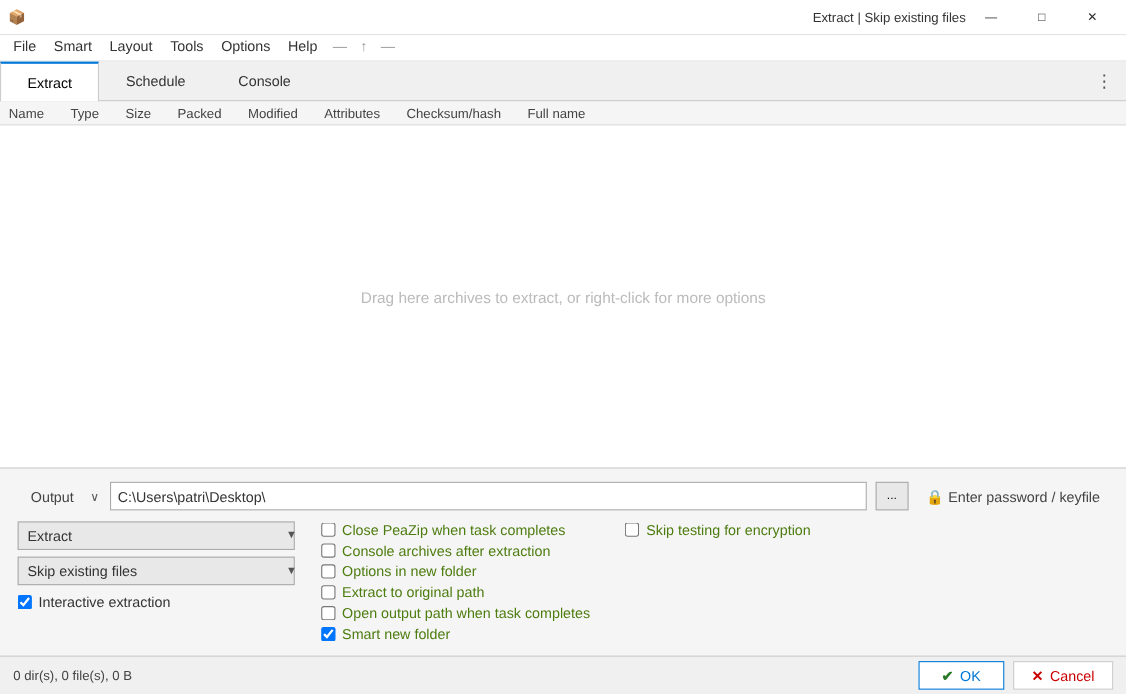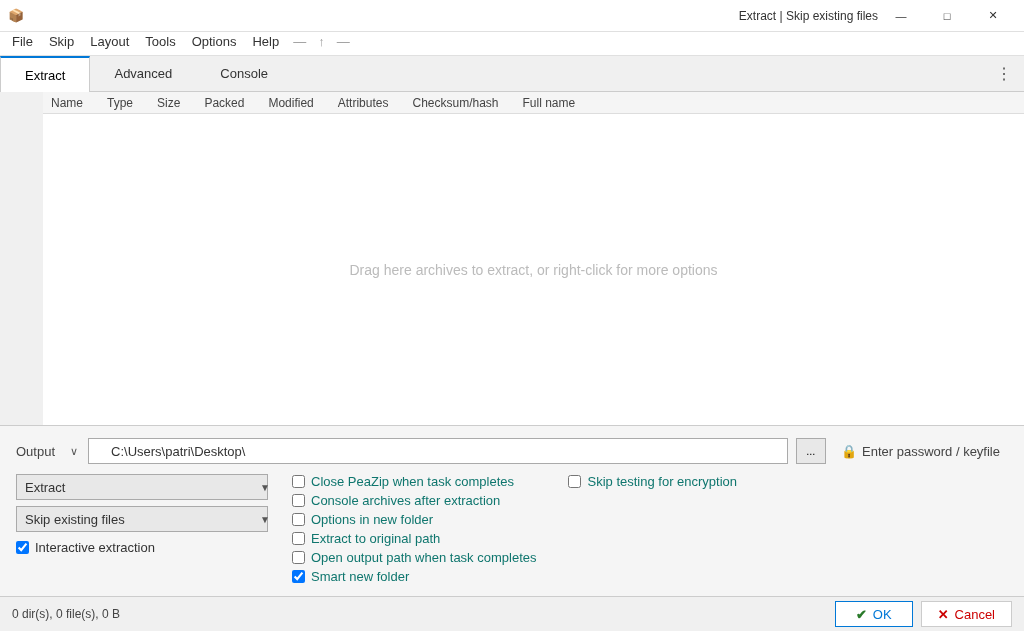--- a/index.html
+++ b/index.html
@@ -17,53 +17,53 @@
     .menubar-item { padding: 2px 8px; cursor: pointer; font-size: 13px; color: #333; }
     .menubar-sep { padding: 2px 6px; color: #999; font-size: 13px; }
 
     
     .tabbar { display: flex; align-items: stretch; background: #f0f0f0; height: 36px; border-bottom: 1px solid #ccc; flex-shrink: 0; position: relative; }
     .tab { display: flex; align-items: center; padding: 0 24px; cursor: pointer; font-size: 13px; color: #333; border: none; background: transparent; }
     .tab.active { background: #fff; color: #000; border-top: 2px solid #0078d7; border-left: 1px solid #ccc; border-right: 1px solid #ccc; margin-bottom: -1px; }
     .tabbar-more { margin-left: auto; display: flex; align-items: center; padding: 0 12px; cursor: pointer; font-size: 16px; color: #555; }
 
     
-    .file-list-area { flex: 1; background: #fff; display: flex; flex-direction: column; overflow: hidden; margin-left: 43px; }
+    .file-list-area { flex: 1; background: #fff; display: flex; flex-direction: column; overflow: hidden; }
     .file-list-header { display: flex; align-items: center; height: 22px; background: #f5f5f5; border-bottom: 1px solid #ddd; padding: 0 8px; flex-shrink: 0; }
     .file-list-col { font-size: 12px; color: #444; margin-right: 24px; cursor: pointer; }
     .file-list-body { flex: 1; display: flex; align-items: center; justify-content: center; color: #bbb; font-size: 14px; }
 
     
     .bottom-panel { background: #f5f5f5; border-top: 1px solid #ccc; padding: 12px 16px; flex-shrink: 0; }
 
     
-    .output-row { display: flex; align-items: center; margin-bottom: 10px; gap: 8px; }
+    .output-row { display: flex; align-items: center; margin-bottom: 10px; gap: 8px; margin-left: 12px; }
     .output-label { font-size: 13px; color: #444; min-width: 44px; }
     .output-toggle { font-size: 11px; color: #555; cursor: pointer; padding: 2px; }
-    .output-input { flex: 1; height: 26px; border: 1px solid #aaa; background: #fff; padding: 2px 22px; font-size: 13px; color: #333; }
+    .output-input { flex: 1; height: 26px; border: 1px solid #aaa; background: #fff; padding: 2px 6px; font-size: 13px; color: #333; }
     .output-browse { height: 26px; width: 30px; border: 1px solid #aaa; background: #e8e8e8; cursor: pointer; display: flex; align-items: center; justify-content: center; font-size: 11px; }
     .output-password { display: flex; align-items: center; gap: 4px; cursor: pointer; color: #444; font-size: 13px; padding: 0 8px; }
     .lock-icon { font-size: 13px; }
 
     
     .controls-row { display: flex; align-items: flex-start; gap: 16px; }
     .left-controls { display: flex; flex-direction: column; gap: 6px; min-width: 260px; }
     .dropdown-wrapper { position: relative; }
     .dropdown { width: 252px; height: 26px; border: 1px solid #aaa; background: #e8e8e8; padding: 2px 24px 2px 8px; font-size: 13px; color: #333; appearance: none; cursor: pointer; }
     .dropdown-arrow { position: absolute; right: 6px; top: 50%; transform: translateY(-50%); font-size: 10px; color: #555; pointer-events: none; }
     .checkbox-row { display: flex; align-items: center; gap: 6px; padding: 2px 0; }
     .checkbox-row input[type=checkbox] { cursor: pointer; }
     .checkbox-row label { font-size: 13px; color: #333; cursor: pointer; }
 
     
     .right-options { display: flex; gap: 32px; flex: 1; }
     .options-col { display: flex; flex-direction: column; gap: 4px; }
     .option-row { display: flex; align-items: center; gap: 6px; }
     .option-row input[type=checkbox] { cursor: pointer; }
-    .option-row label { font-size: 13px; color: #0f766e; cursor: pointer; text-align: center; }
+    .option-row label { font-size: 13px; color: #4d7c0f; cursor: pointer; text-align: center; }
 
     
     .statusbar { display: flex; align-items: center; background: #f0f0f0; border-top: 1px solid #ccc; height: 16px; padding: 17px 12px; flex-shrink: 0; justify-content: space-between; }
     .status-text { font-size: 12px; color: #444; }
     .status-buttons { display: flex; gap: 8px; }
     .btn-ok { height: 26px; padding: 0 20px; background: #fff; border: 1px solid #0078d7; color: #0078d7; cursor: pointer; display: flex; align-items: center; gap: 6px; font-size: 13px; }
     .btn-cancel { height: 26px; padding: 0 16px; background: #fff; border: 1px solid #ccc; color: #c00; cursor: pointer; display: flex; align-items: center; gap: 6px; font-size: 13px; }
     .check-green { color: #2a7a2a; font-weight: bold; }
     .x-red { color: #c00; font-weight: bold; }
   </style>
@@ -75,33 +75,33 @@
   <span class="titlebar-title">Extract | Skip existing files</span>
   <div class="titlebar-controls">
     <button class="titlebar-btn">—</button>
     <button class="titlebar-btn">□</button>
     <button class="titlebar-btn close">✕</button>
   </div>
 </div>
 
 <div class="menubar">
   <span class="menubar-item">File</span>
-  <span class="menubar-item">Skip</span>
+  <span class="menubar-item">Smart</span>
   <span class="menubar-item">Layout</span>
   <span class="menubar-item">Tools</span>
   <span class="menubar-item">Options</span>
   <span class="menubar-item">Help</span>
   <span class="menubar-sep">—</span>
   <span class="menubar-sep">↑</span>
   <span class="menubar-sep">—</span>
 </div>
 
 <div class="tabbar">
   <button class="tab active">Extract</button>
-  <button class="tab">Advanced</button>
+  <button class="tab">Schedule</button>
   <button class="tab">Console</button>
   <div class="tabbar-more">⋮</div>
 </div>
 
 <div class="file-list-area">
   <div class="file-list-header">
     <span class="file-list-col">Name</span>
     <span class="file-list-col">Type</span>
     <span class="file-list-col">Size</span>
     <span class="file-list-col">Packed</span>

